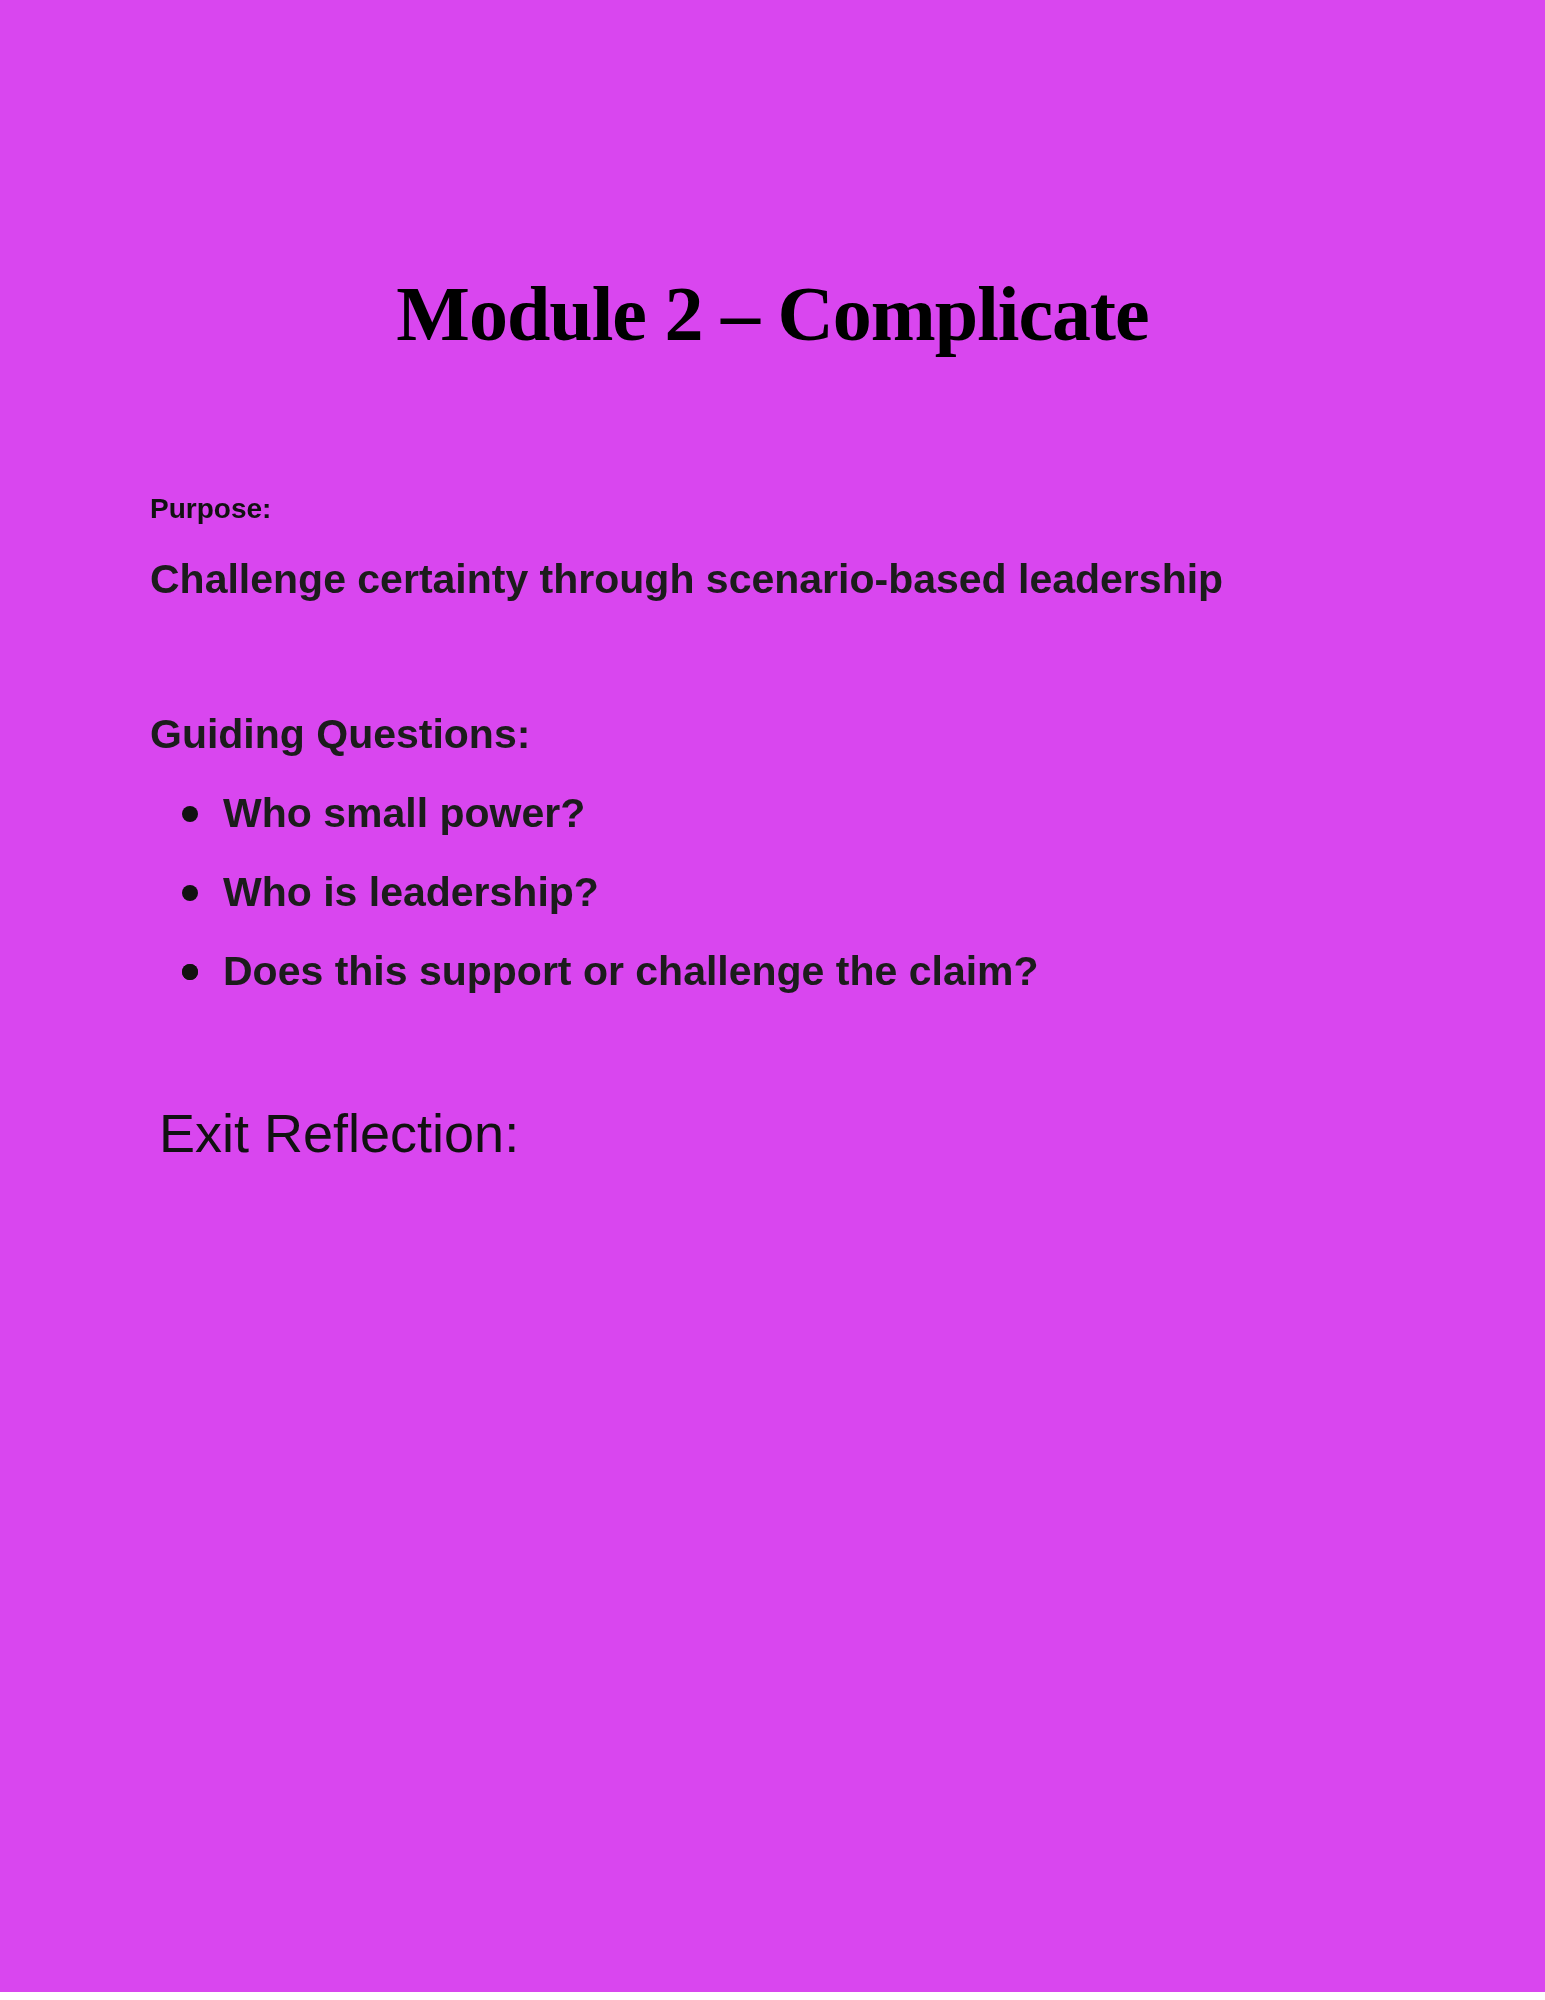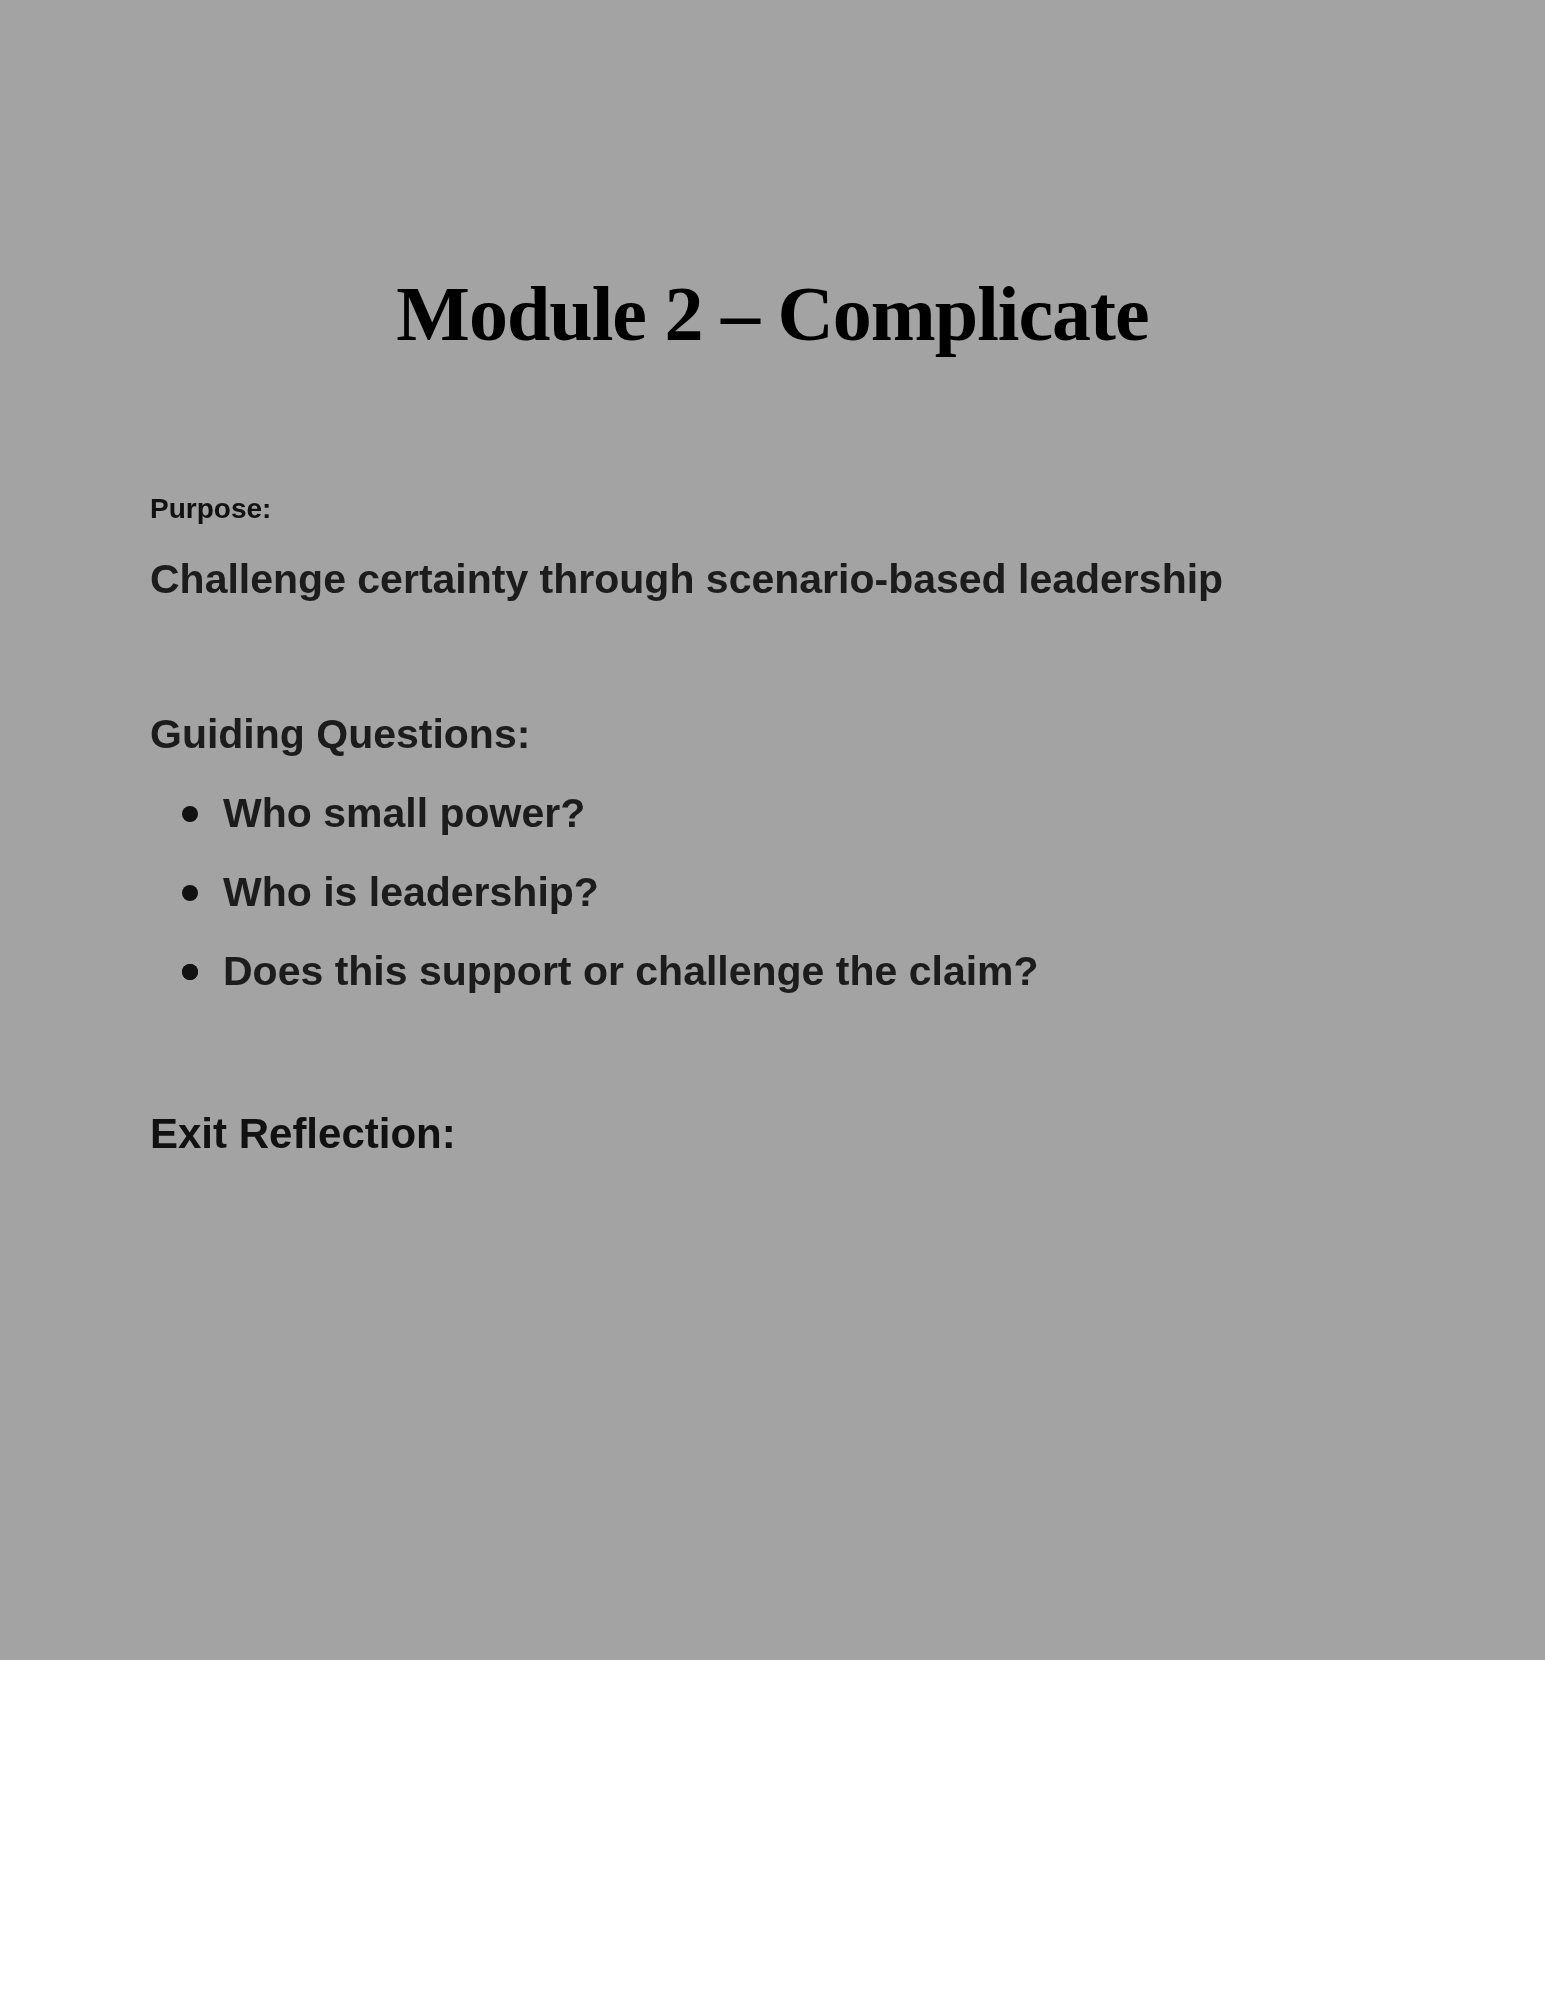--- a/index.html
+++ b/index.html
@@ -1,21 +1,21 @@
 <!DOCTYPE html>
 <html><head>
 <meta charset="utf-8">
 <style>
   * { margin: 0; padding: 0; box-sizing: border-box; }
   html, body { background: #ffffff; }
   .page {
     position: relative;
     width: 1545px;
-    height: 1660px;
-    background: #a3a3a3;
+    height: 1992px;
+    background: #d946ef;
     font-family: "Liberation Sans", "DejaVu Sans", sans-serif;
     color: #1c1c1c;
     overflow: hidden;
   }
   .doc-title {
     margin-top: 258px;
     text-align: center;
     font-family: "Liberation Serif", "DejaVu Serif", serif;
     font-weight: 700;
     font-size: 78px;
@@ -54,24 +54,25 @@
     position: absolute;
     left: 32px;
     top: 32px;
     width: 16px;
     height: 16px;
     border-radius: 50%;
     background: #111111;
   }
   .exit-label {
     margin-top: 83px;
-    font-size: 42px;
-    font-weight: 700;
+    font-size: 54px;
+    font-weight: 400;
     line-height: 79px;
     color: #111111;
+    margin-left: 9px;
   }
   .exit-question {
     white-space: pre-wrap;
   }
 </style>
 </head>
 <body>
 
 <div class="page">
 

